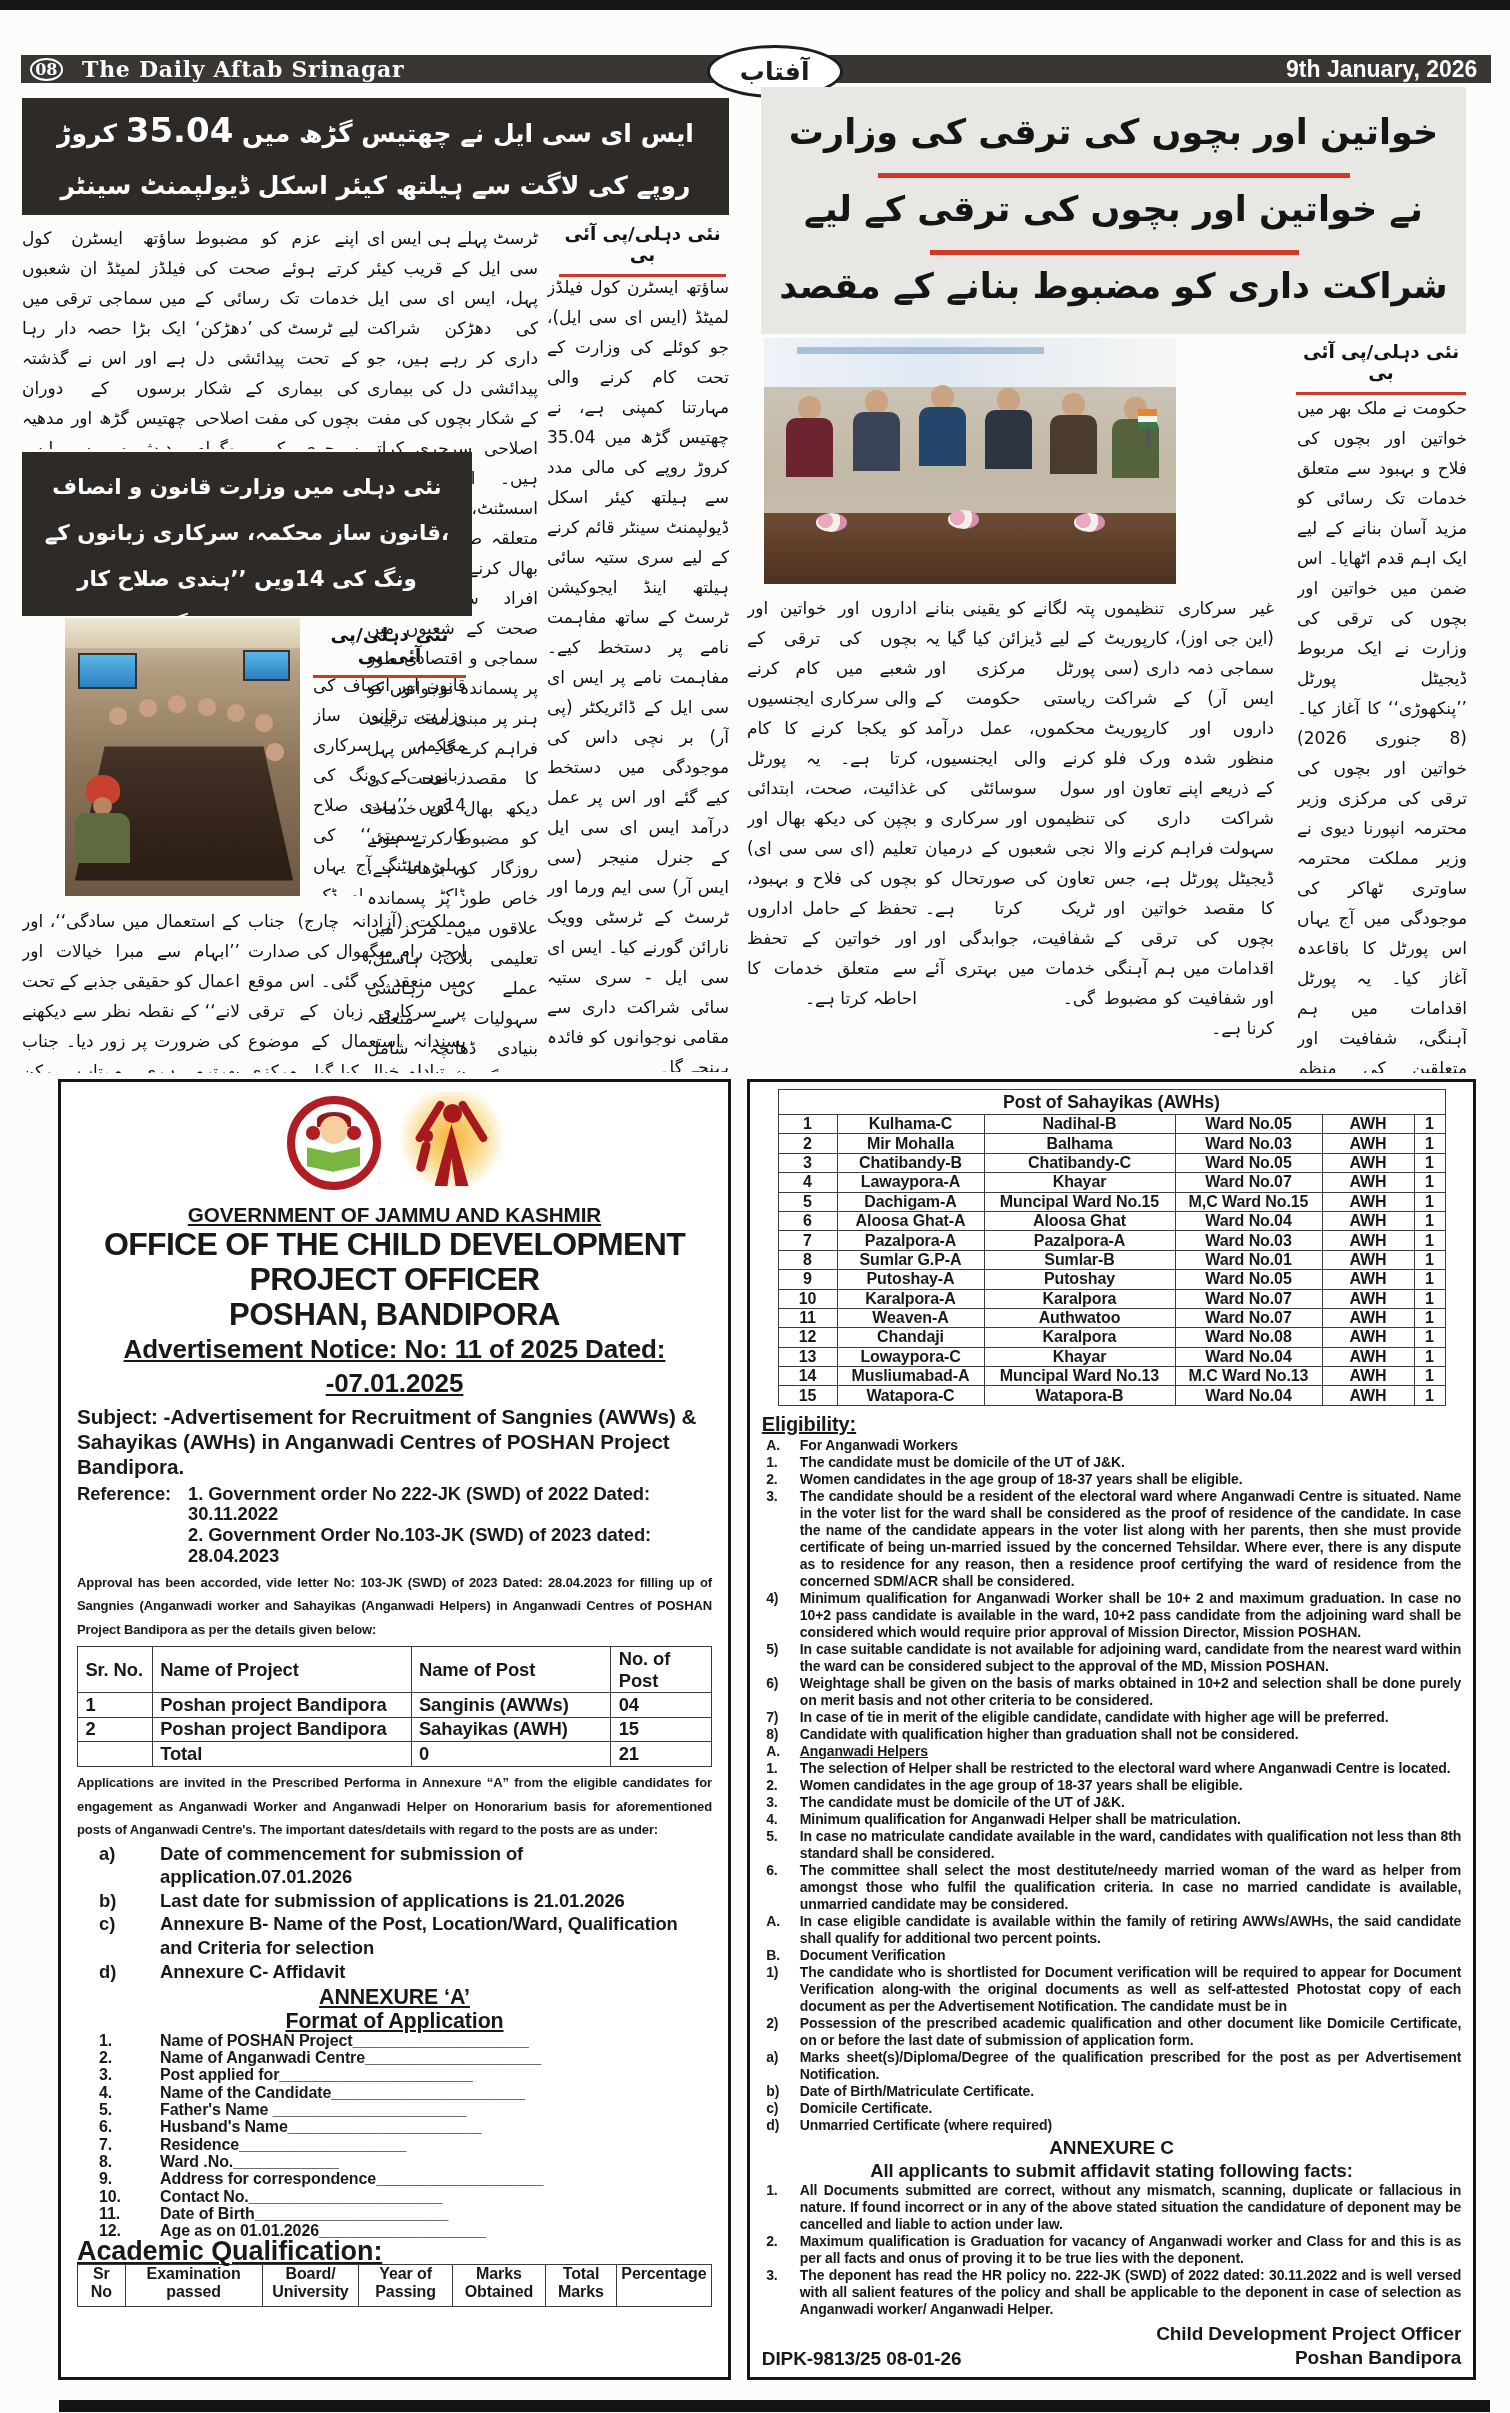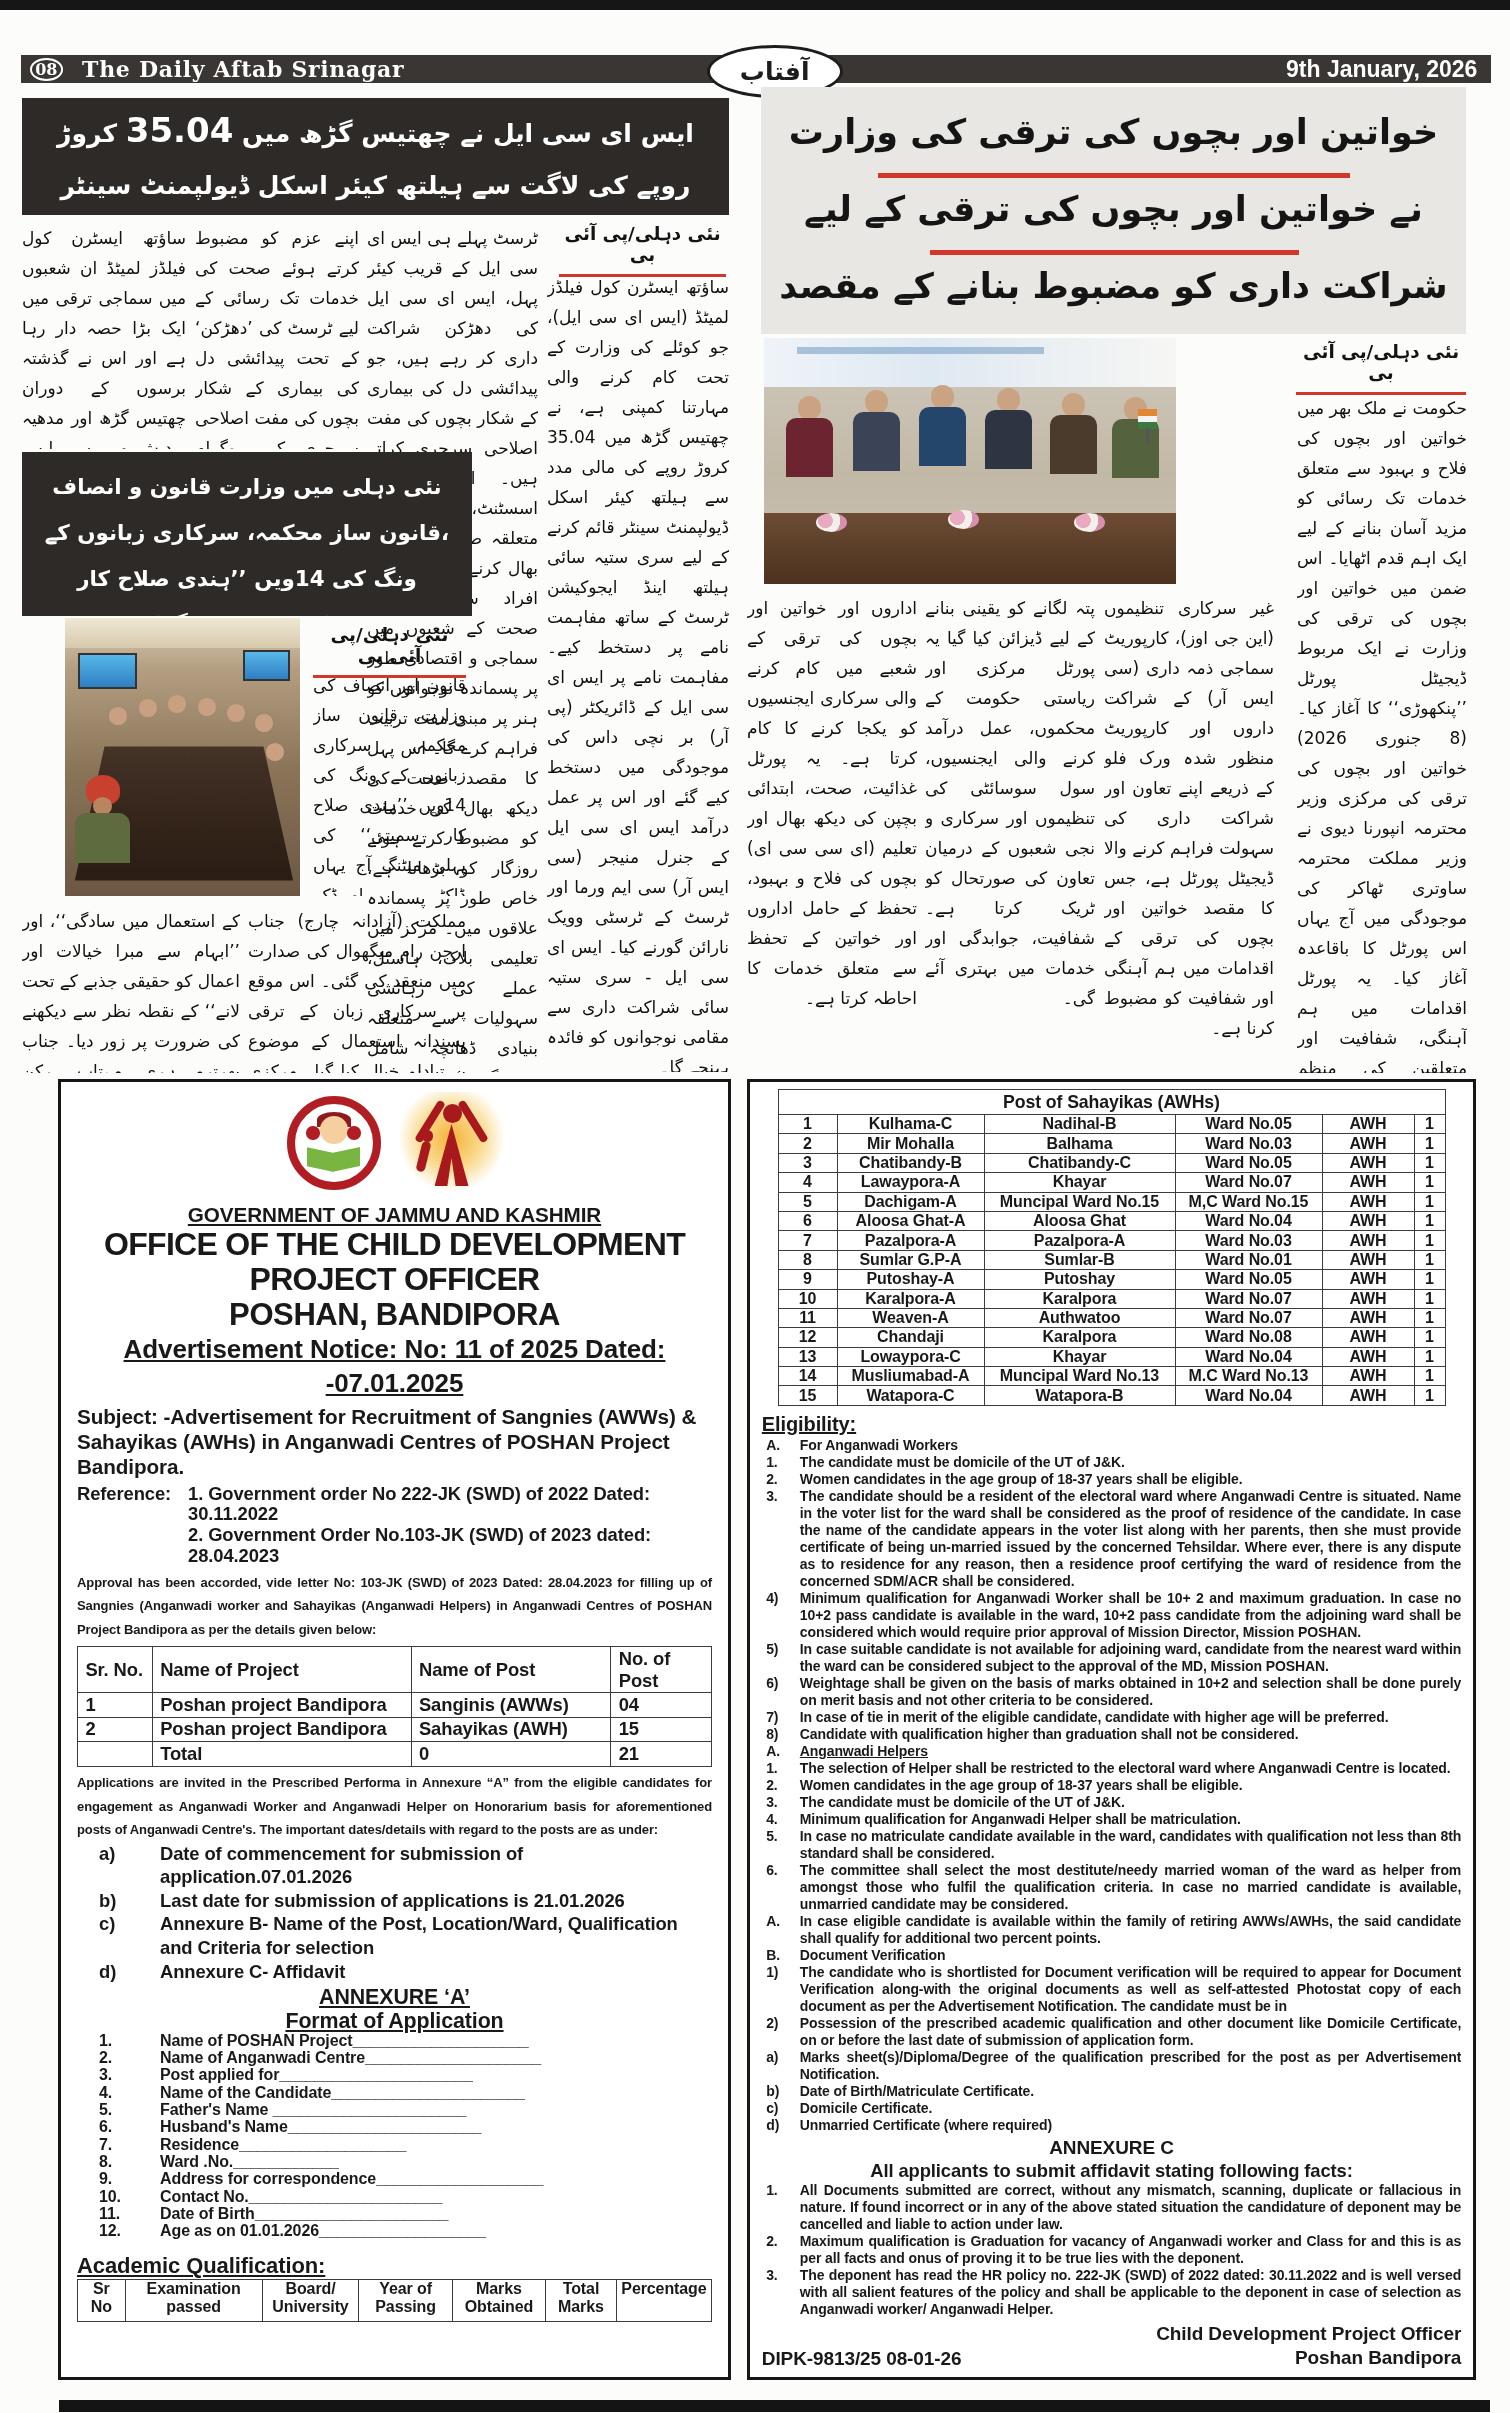--- a/index.html
+++ b/index.html
@@ -86,21 +86,21 @@
   .para{font-size:13px;line-height:23.6px;margin-top:4.4px;text-align:justify;}
   table{border-collapse:collapse;width:100%;}
   .t1{margin-top:4.4px;font-size:18.4px;}
   .t1 th,.t1 td{border:1.5px solid #3c3c3c;padding:0.7px 7.4px;height:22px;text-align:left;}
   .list .li{display:flex;font-size:18.4px;line-height:23.6px;}
   .list .lab{width:83px;flex:none;padding-left:22px;box-sizing:border-box;}
   .list .txt{flex:1;}
   .anxa{font-size:21.4px;line-height:23.6px;margin-top:3px;text-decoration:underline;}
   .fmt{font-size:21.4px;line-height:22px;text-decoration:underline;}
   .form .li{font-size:16px;line-height:17.3px;}
-  .acad{font-size:22px;line-height:22px;text-decoration:underline;text-align:left;margin-top:16px;}
+  .acad{font-size:27px;line-height:22px;text-decoration:underline;text-align:left;margin-top:1px;}
   .t2{font-size:16px;margin-top:1.5px;}
   .t2 th,.t2 td{border:1.5px solid #3c3c3c;padding:0 4.4px;text-align:center;}
   .t2 th{height:41px;vertical-align:top;}
   
   .tR{font-size:16px;width:668px;margin:7.4px auto 0 auto;}
   .tR td{border:1.5px solid #3c3c3c;text-align:center;height:18.4px;padding:0 3px;}
   .tR .ttl td{font-size:17.7px;height:23.6px;}
   .eligT{font-size:20px;line-height:25px;text-decoration:underline;margin-top:5.9px;}
   .elig{flex:1;overflow:hidden;}
   .elig .li{display:flex;font-size:14px;line-height:17px;}

